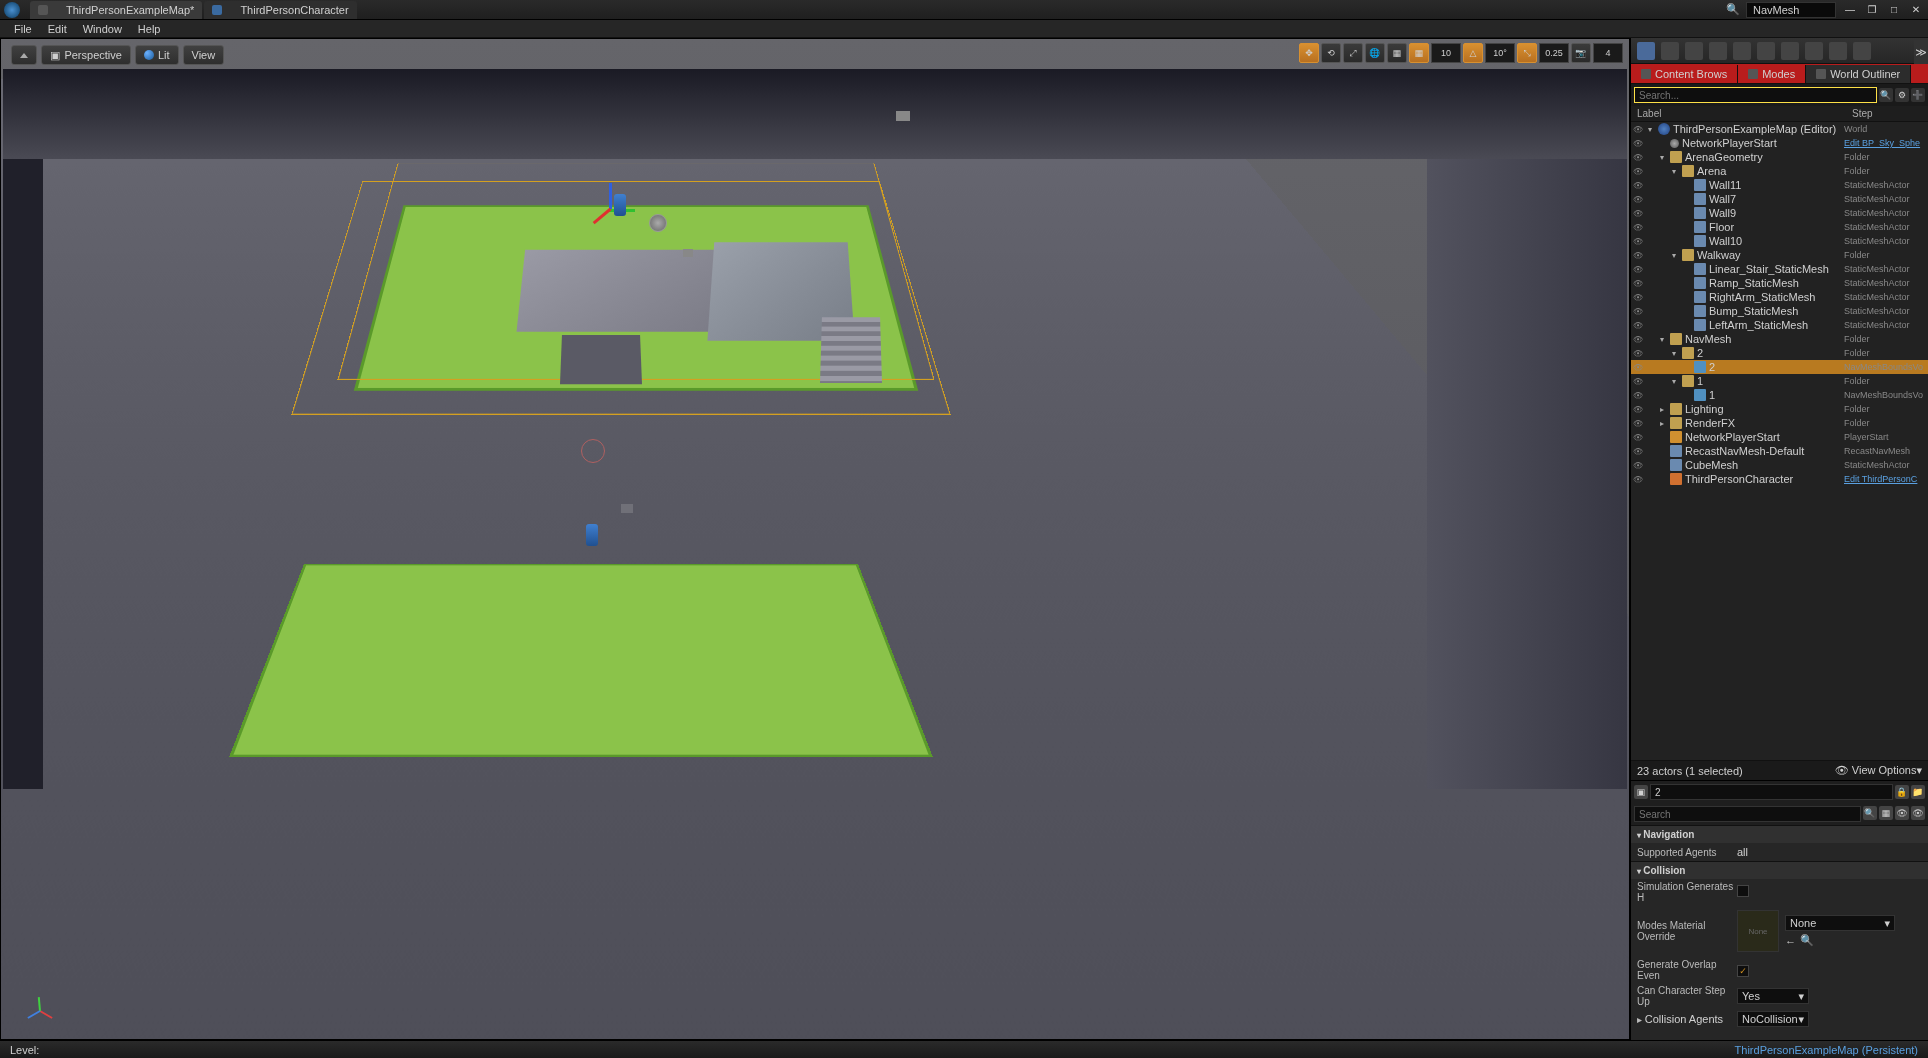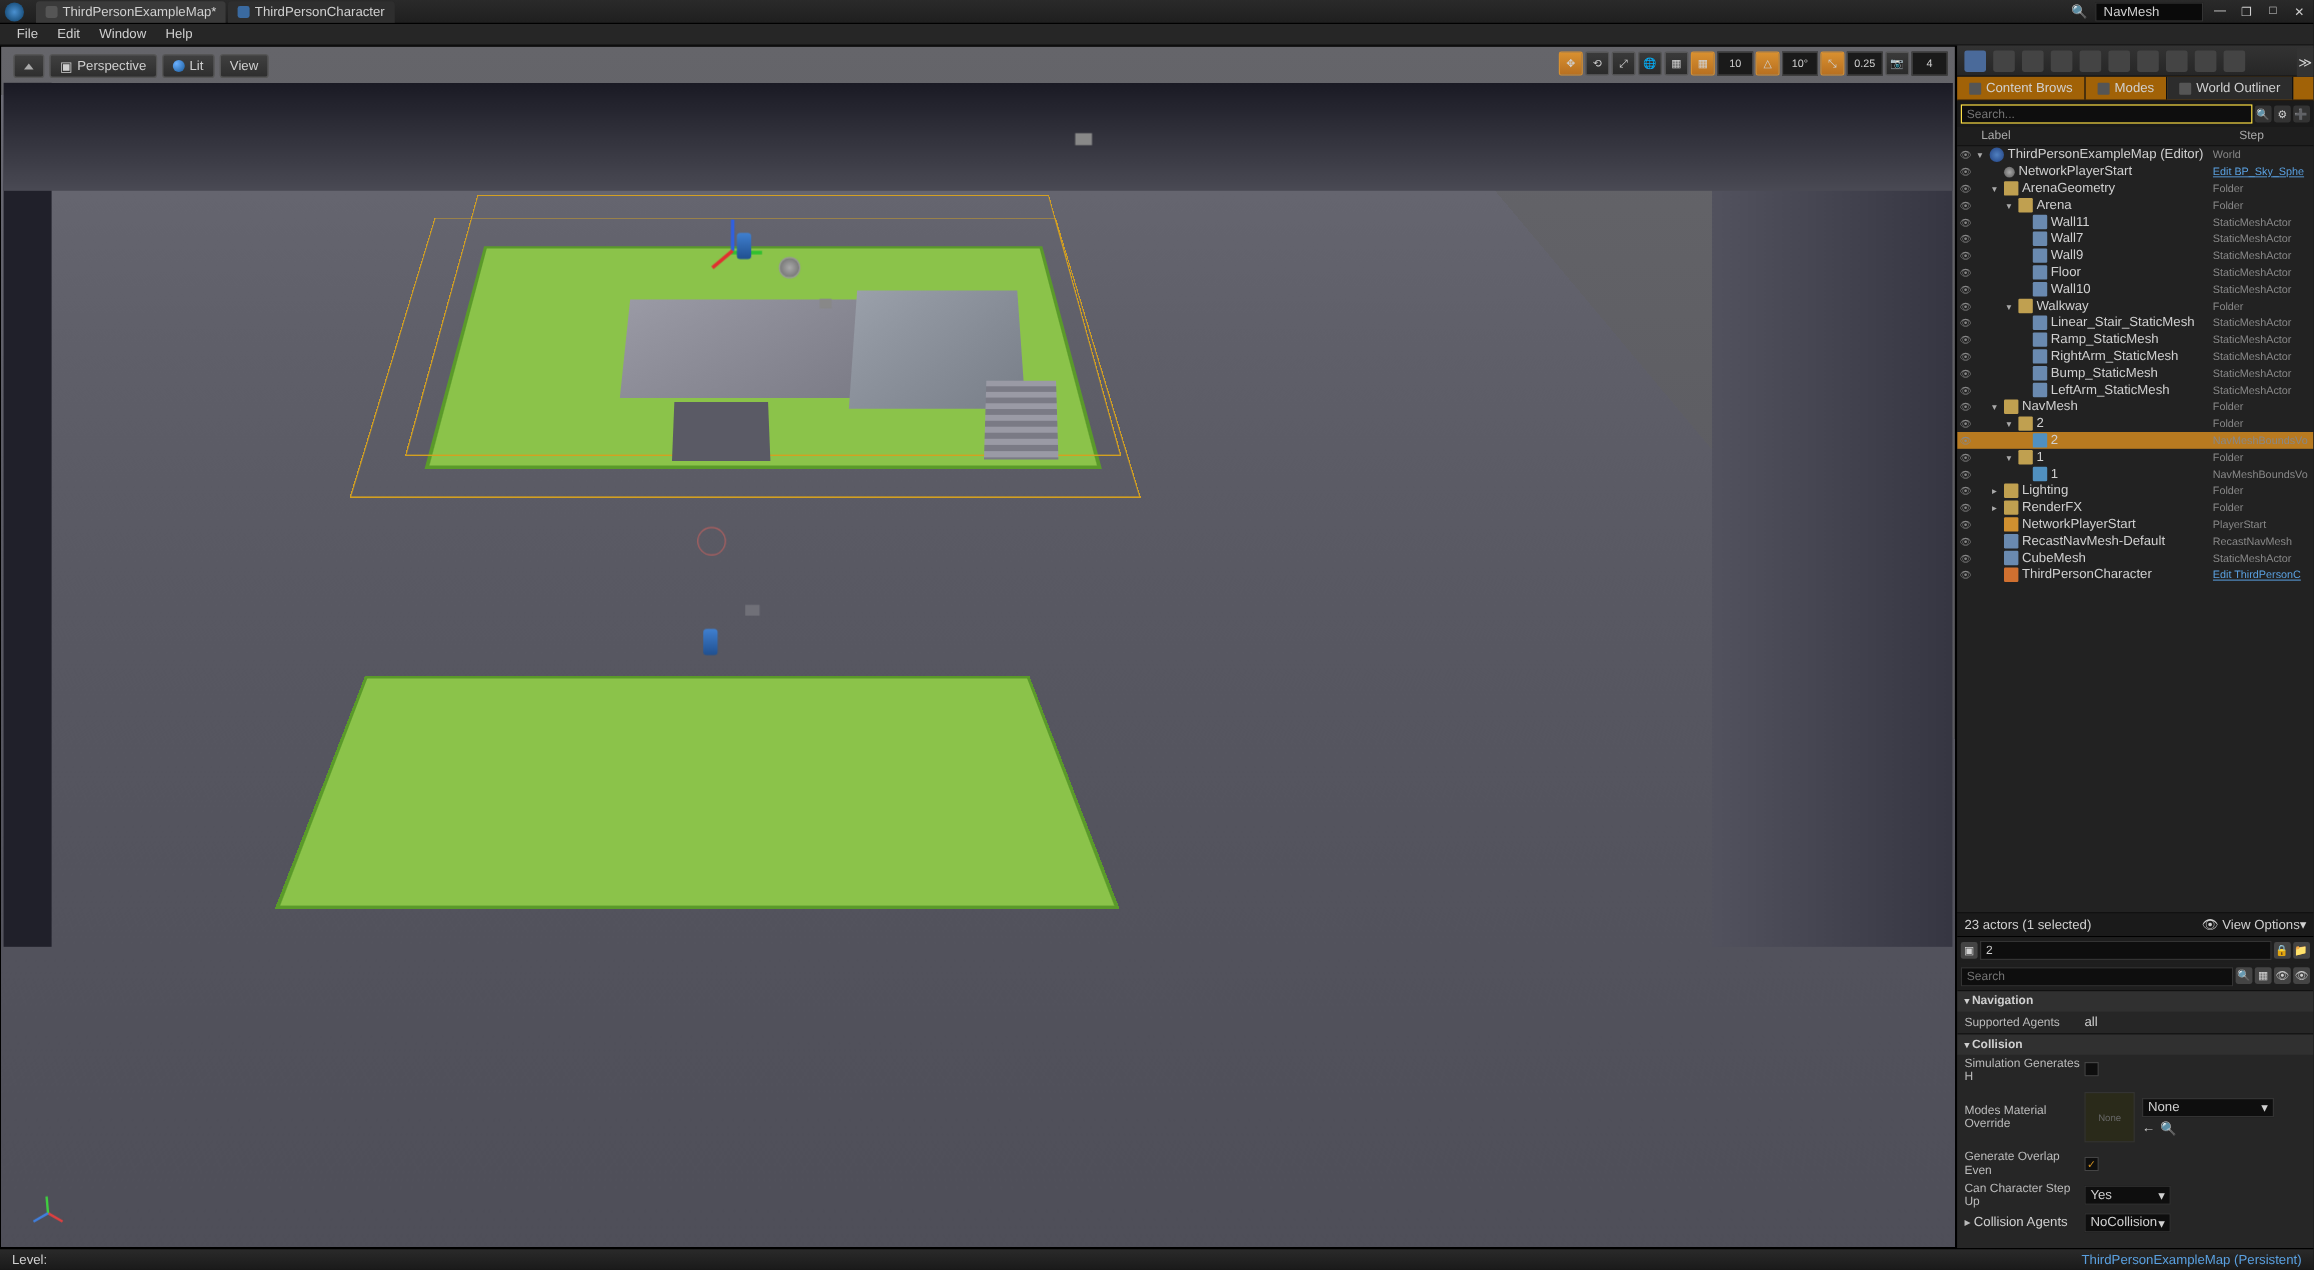--- a/index.html
+++ b/index.html
@@ -1,21 +1,21 @@
 <!DOCTYPE html>
 <html><head>
 <meta charset="utf-8">
 <style>
 * { margin:0; padding:0; box-sizing:border-box; font-family:"Segoe UI",Tahoma,sans-serif; font-size:11px; color:#d0d0d0; }
 body { background:#1a1a1a; width:1928px; height:1058px; overflow:hidden; position:relative; }
 
 
 .titlebar { height:20px; background:linear-gradient(#2a2a2a,#1f1f1f); display:flex; align-items:center; padding:0 4px; border-bottom:1px solid #000; }
 .ue-logo { width:16px; height:16px; border-radius:50%; background:radial-gradient(circle,#4a90d0,#0a3a60); margin-right:10px; }
-.tab { display:flex; align-items:center; height:18px; padding:0 8px; background:#2e2e2e; border-radius:3px 3px 0 0; margin-right:2px; font-size:10px; gap:4px; }
+.tab { display:flex; align-items:center; height:18px; padding:0 8px; background:#2e2e2e; border-radius:3px 3px 0 0; margin-right:2px; font-size:10px; gap:18px; }
 .tab.active { background:#3a3a3a; }
 .tab-icon { width:10px; height:10px; background:#555; border-radius:2px; }
 .titlebar-right { margin-left:auto; display:flex; align-items:center; gap:6px; }
 .search-top { background:#0a0a0a; border:1px solid #333; padding:1px 6px; font-size:11px; width:90px; height:16px; }
 .winbtn { width:16px; height:14px; display:flex; align-items:center; justify-content:center; font-size:10px; cursor:pointer; }
 
 
 .menubar { height:18px; background:#262626; display:flex; align-items:center; padding:0 6px; border-bottom:1px solid #111; }
 .menu-item { padding:2px 8px; font-size:11px; cursor:pointer; }
 
@@ -44,31 +44,31 @@
 .axis-gizmo::before,.axis-gizmo::after { content:''; position:absolute; }
 .gizmo-line { position:absolute; width:2px; height:14px; transform-origin:bottom; }
 .gz-x { background:#e04040; transform:rotate(120deg); left:14px; bottom:8px; }
 .gz-y { background:#40d040; transform:rotate(-5deg); left:14px; bottom:8px; }
 .gz-z { background:#4080e0; transform:rotate(240deg); left:14px; bottom:8px; }
 
 
 .right-panel { width:298px; background:#262626; border-left:1px solid #000; display:flex; flex-direction:column; }
 .rp-toolbar { height:26px; background:linear-gradient(#333,#262626); display:flex; align-items:center; gap:6px; padding:3px 6px; border-bottom:1px solid #111; }
 .rp-tool { width:18px; height:18px; background:#444; border-radius:2px; cursor:pointer; }
-.rp-tabs { height:20px; display:flex; background:#a16207; border-bottom:1px solid #111; }
+.rp-tabs { height:20px; display:flex; background:#b91c1c; border-bottom:1px solid #111;align-items:center; }
 .rp-tab { padding:3px 10px; font-size:10px; cursor:pointer; display:flex; align-items:center; gap:4px; border-right:1px solid #111; }
 .rp-tab.active { background:#2c2c2c; }
 .rp-tab-ico { width:10px; height:10px; background:#555; border-radius:1px; }
 
 .rp-search { display:flex; align-items:center; padding:3px; background:#1a1a1a; gap:2px; }
 .rp-search input { flex:1; background:#0e0e0e; border:1px solid #fde047; height:16px; padding:0 4px; font-size:10px; color:#aaa; }
 .rp-search .ico { width:14px; height:14px; background:#333; border-radius:2px; display:flex; align-items:center; justify-content:center; font-size:9px; cursor:pointer; }
 
 .rp-header { display:flex; background:#1e1e1e; height:16px; border-bottom:1px solid #111; }
-.rp-header .col { padding:2px 20px; font-size:10px; color:#aaa; }
+.rp-header .col { padding:2px 6px; font-size:10px; color:#aaa; }
 .rp-header .col1 { flex:1; }
 .rp-header .col2 { width:82px; }
 
 .outliner { flex:1; overflow-y:auto; background:#222; }
 .out-row { display:flex; align-items:center; height:14px; font-size:10px; cursor:pointer; padding-right:2px; }
 .out-row.sel { background:#b87a20; }
 .out-eye { width:14px; text-align:center; color:#888; font-size:8px; }
 .out-ind { display:inline-block; }
 .out-arr { width:10px; text-align:center; font-size:8px; color:#aaa; }
 .out-ico { width:12px; height:12px; margin:0 3px; border-radius:1px; display:inline-block; }

